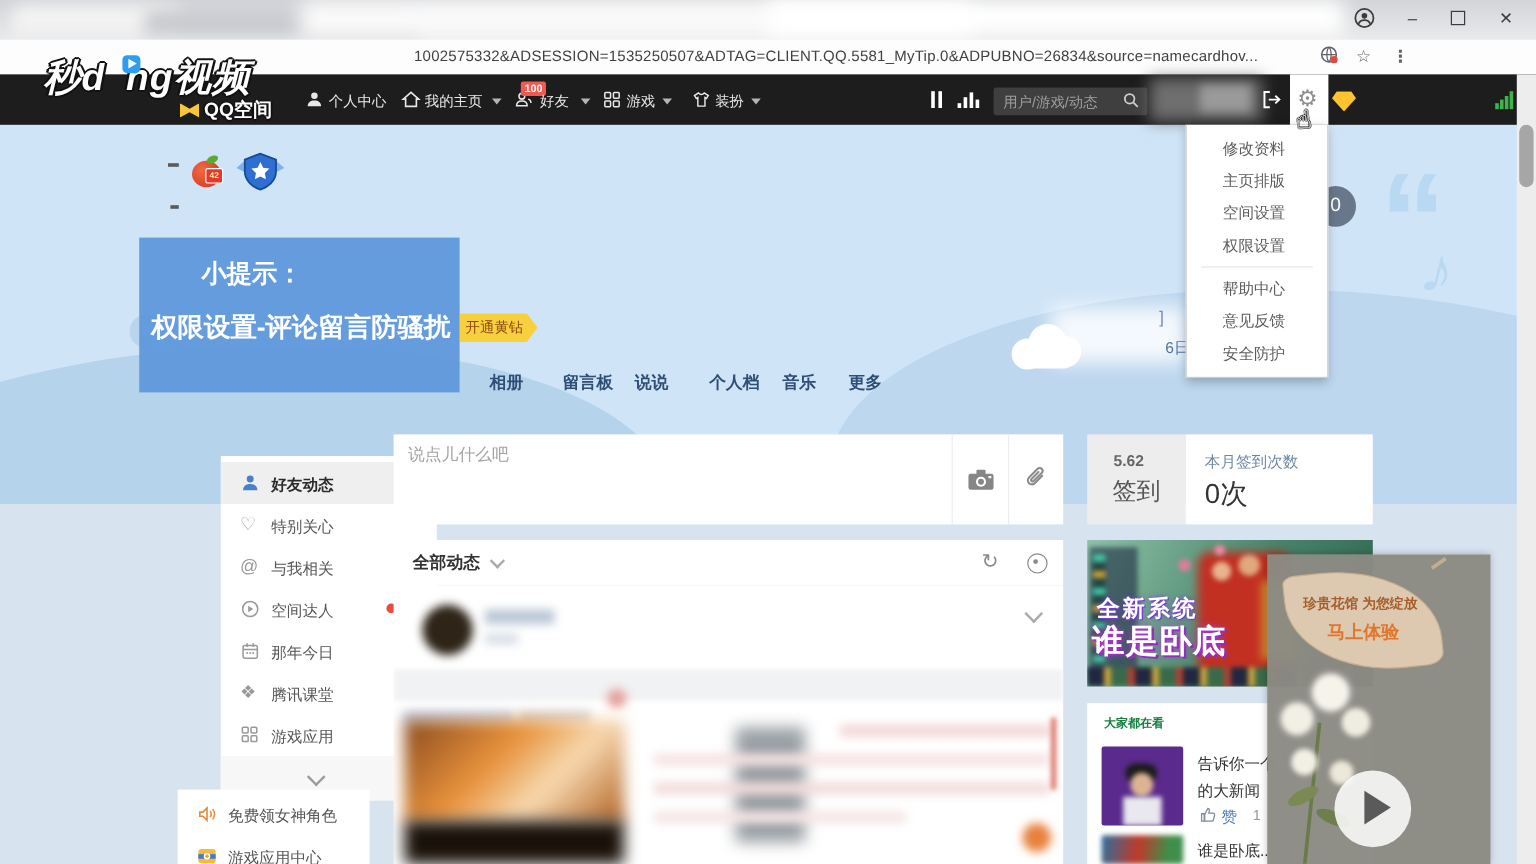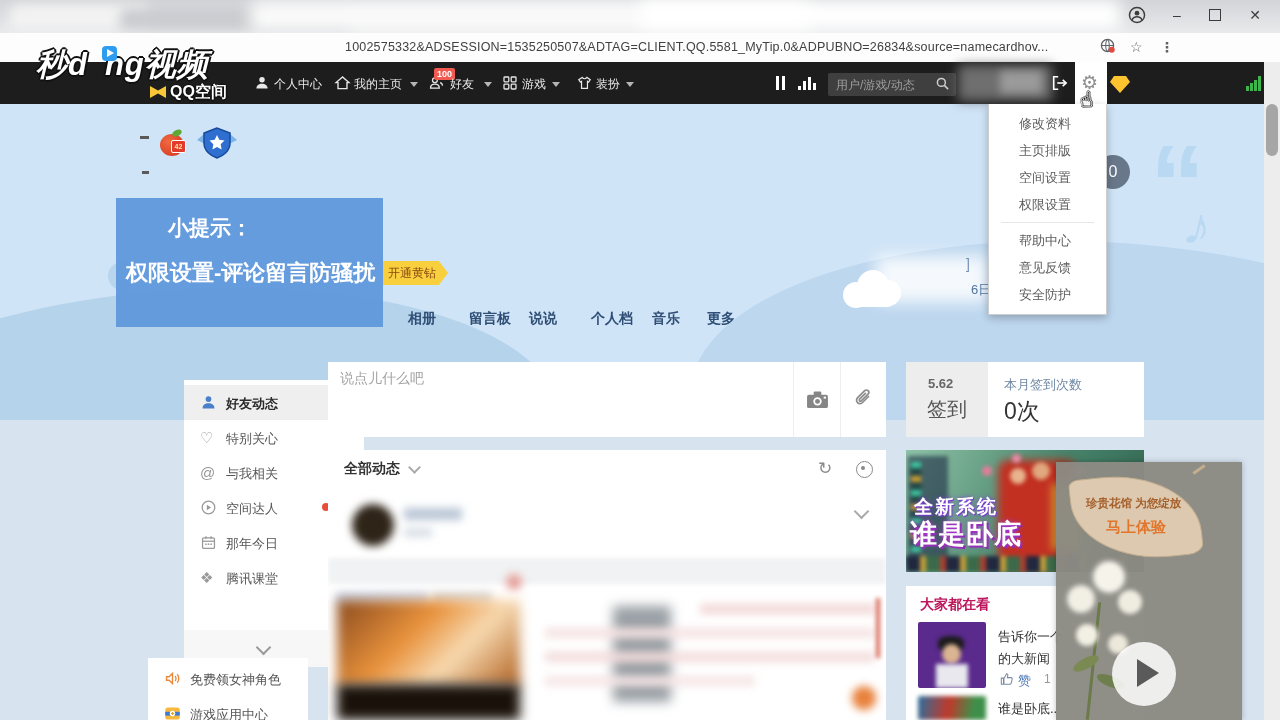--- a/index.html
+++ b/index.html
@@ -331,20 +331,31 @@
       <span class="ic"><svg width="17" height="17" viewBox="0 0 20 20">
             <circle cx="10" cy="10" r="7.4" fill="none" stroke="#999" stroke-width="1.5"></circle>
             <path d="M8 6.8v6.4l5-3.2z" fill="#999"></path>
           </svg></span>
       <span class="lbl">空间达人</span>
       <span style="position:absolute;right:14px;top:13px;width:8px;height:8px;border-radius:50%;background:#e84c3d;"></span>
     </div>
     <div class="siderow" style="top:180px;">
       <span class="ic">❖</span>
       <span class="lbl">腾讯课堂</span>
+    </div>
+    <div class="siderow" style="top:215px;">
+      <span class="ic"><svg width="16" height="16" viewBox="0 0 20 20">
+            <g fill="none" stroke="#999" stroke-width="1.6">
+              <rect x="2.5" y="2.5" width="6" height="6" rx="1"></rect>
+              <rect x="11.5" y="2.5" width="6" height="6" rx="1"></rect>
+              <rect x="2.5" y="11.5" width="6" height="6" rx="1"></rect>
+              <rect x="11.5" y="11.5" width="6" height="6" rx="1"></rect>
+            </g>
+          </svg></span>
+      <span class="lbl">游戏应用</span>
     </div>
     <div class="chevrow">
       <span class="chev" style="position:absolute;left:74px;top:12px;"></span>
     </div>
   </div>
 
   <div class="ab panel" style="left:148px;top:658px;width:160px;height:62px;z-index:4;">
     <div class="siderow" style="top:3px;">
       <span class="ic"><svg width="17" height="17" viewBox="0 0 20 20">
             <path d="M3 8v4h3l4 4V4L6 8z" fill="none" stroke="#e8883a" stroke-width="1.6"></path>
@@ -433,21 +444,21 @@
     <div class="ab blur4" style="left:146px;top:34px;width:30px;height:66px;background:#d89a30;"></div>
     <div class="ab blur2" style="left:76px;top:16px;width:10px;height:10px;border-radius:50%;background:#e87a9a;"></div>
     <div class="ab blur2" style="left:106px;top:4px;width:9px;height:9px;border-radius:50%;background:#ef8aa8;"></div>
     <div class="ab blur2" style="left:168px;top:16px;width:11px;height:11px;border-radius:50%;background:#e87a9a;"></div>
     <div class="ab blur2" style="left:0;top:106px;width:238px;height:16px;background:repeating-linear-gradient(90deg,#202840 0 14px,#c8a23a 14px 20px,#3a6a4a 20px 34px,#b04030 34px 40px);"></div>
     <span class="ab adtxt1">全新系统</span>
     <span class="ab adtxt2">谁是卧底</span>
   </div>
 
   <div class="ab watchpanel">
-    <span class="ab" style="left:14px;top:10px;font-size:14px;font-weight:bold;color:#be185d;">大家都在看</span>
+    <span class="ab" style="left:14px;top:10px;font-size:10px;font-weight:bold;color:#15803d;">大家都在看</span>
     <div class="ab" style="left:12px;top:36px;width:68px;height:66px;background:#5a2a8c;border-radius:2px;overflow:hidden;">
       <span class="ab blur2" style="left:20px;top:14px;width:26px;height:16px;background:#1c1c1c;border-radius:40%;"></span>
       <span class="ab blur2" style="left:24px;top:22px;width:19px;height:20px;border-radius:50%;background:#dbb492;"></span>
       <span class="ab blur2" style="left:18px;top:42px;width:32px;height:24px;background:#e8e8ee;"></span>
     </div>
     <span class="ab" style="left:92px;top:42px;font-size:13px;color:#333;">告诉你一个</span>
     <span class="ab" style="left:92px;top:64px;font-size:13px;color:#333;">的大新闻</span>
     <span class="ab" style="left:94px;top:86px;">
       <svg width="14" height="14" viewBox="0 0 16 16">
           <path d="M1.5 7h2.5v7H1.5zM4.5 14V7.5L7.5 2c1 0 1.7.9 1.4 2.1L8.4 6.4h4.1c1 0 1.7 1 1.4 2l-1.1 4.3c-.2.8-.9 1.3-1.7 1.3z" fill="none" stroke="#7a8aa0" stroke-width="1.2"></path>

